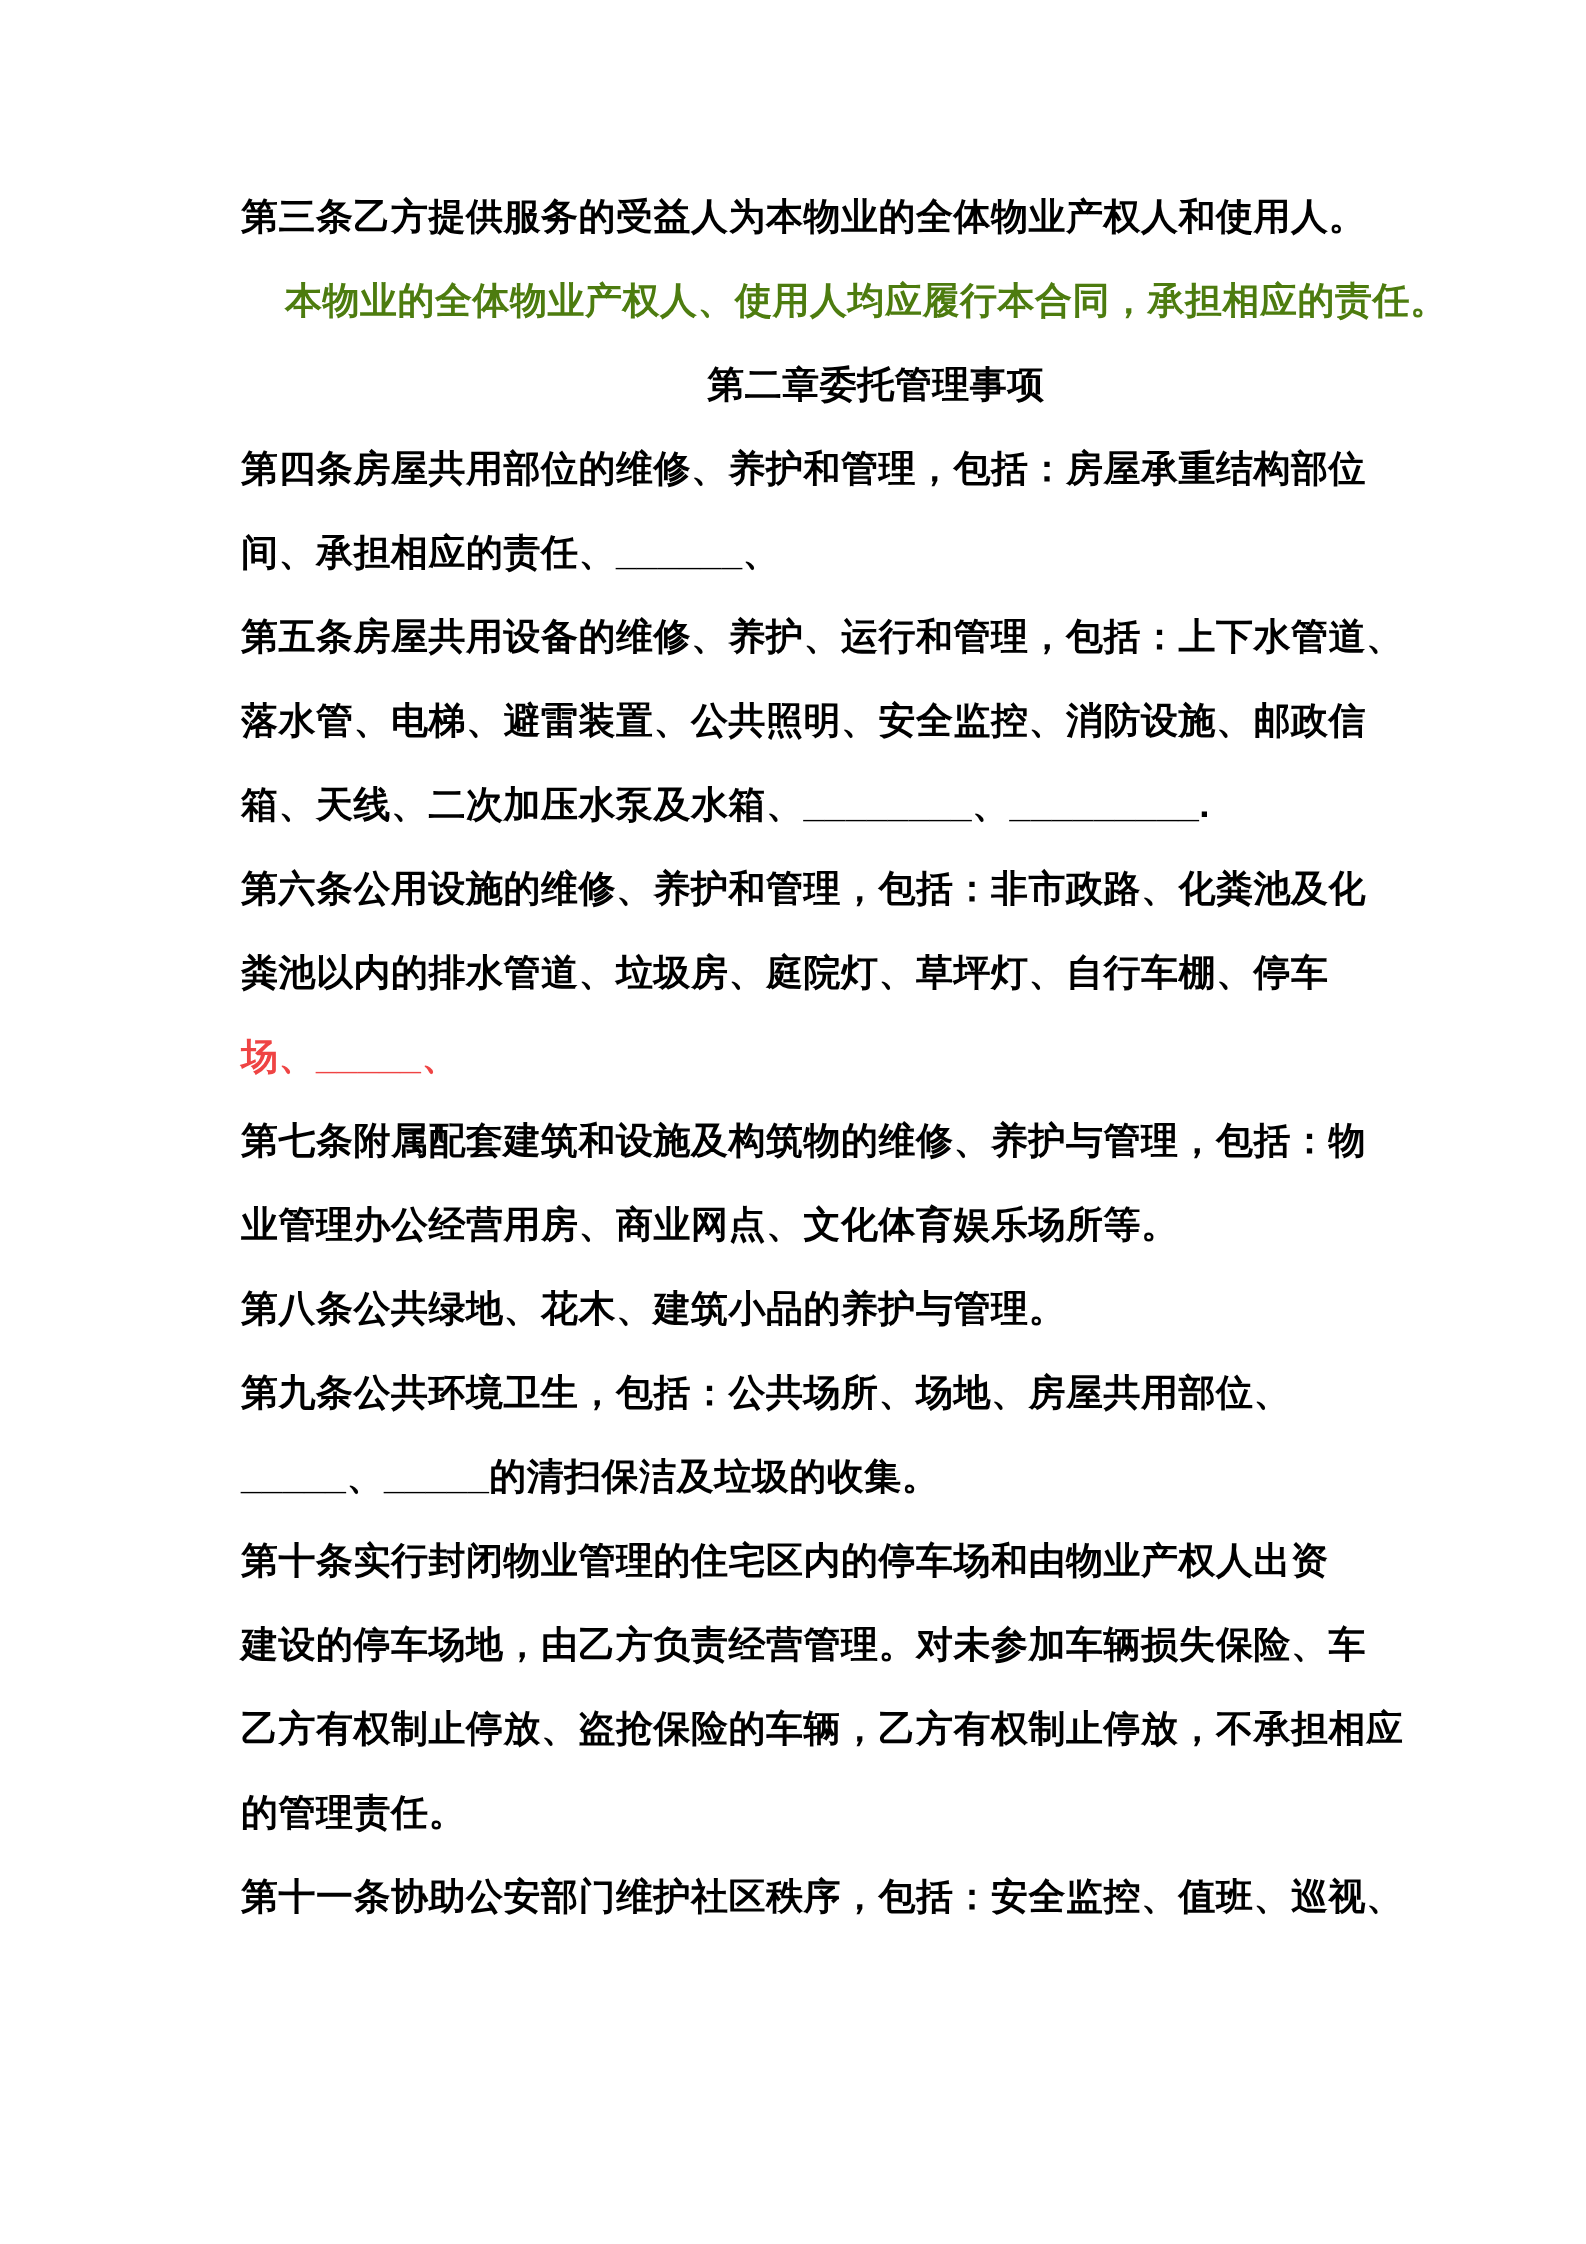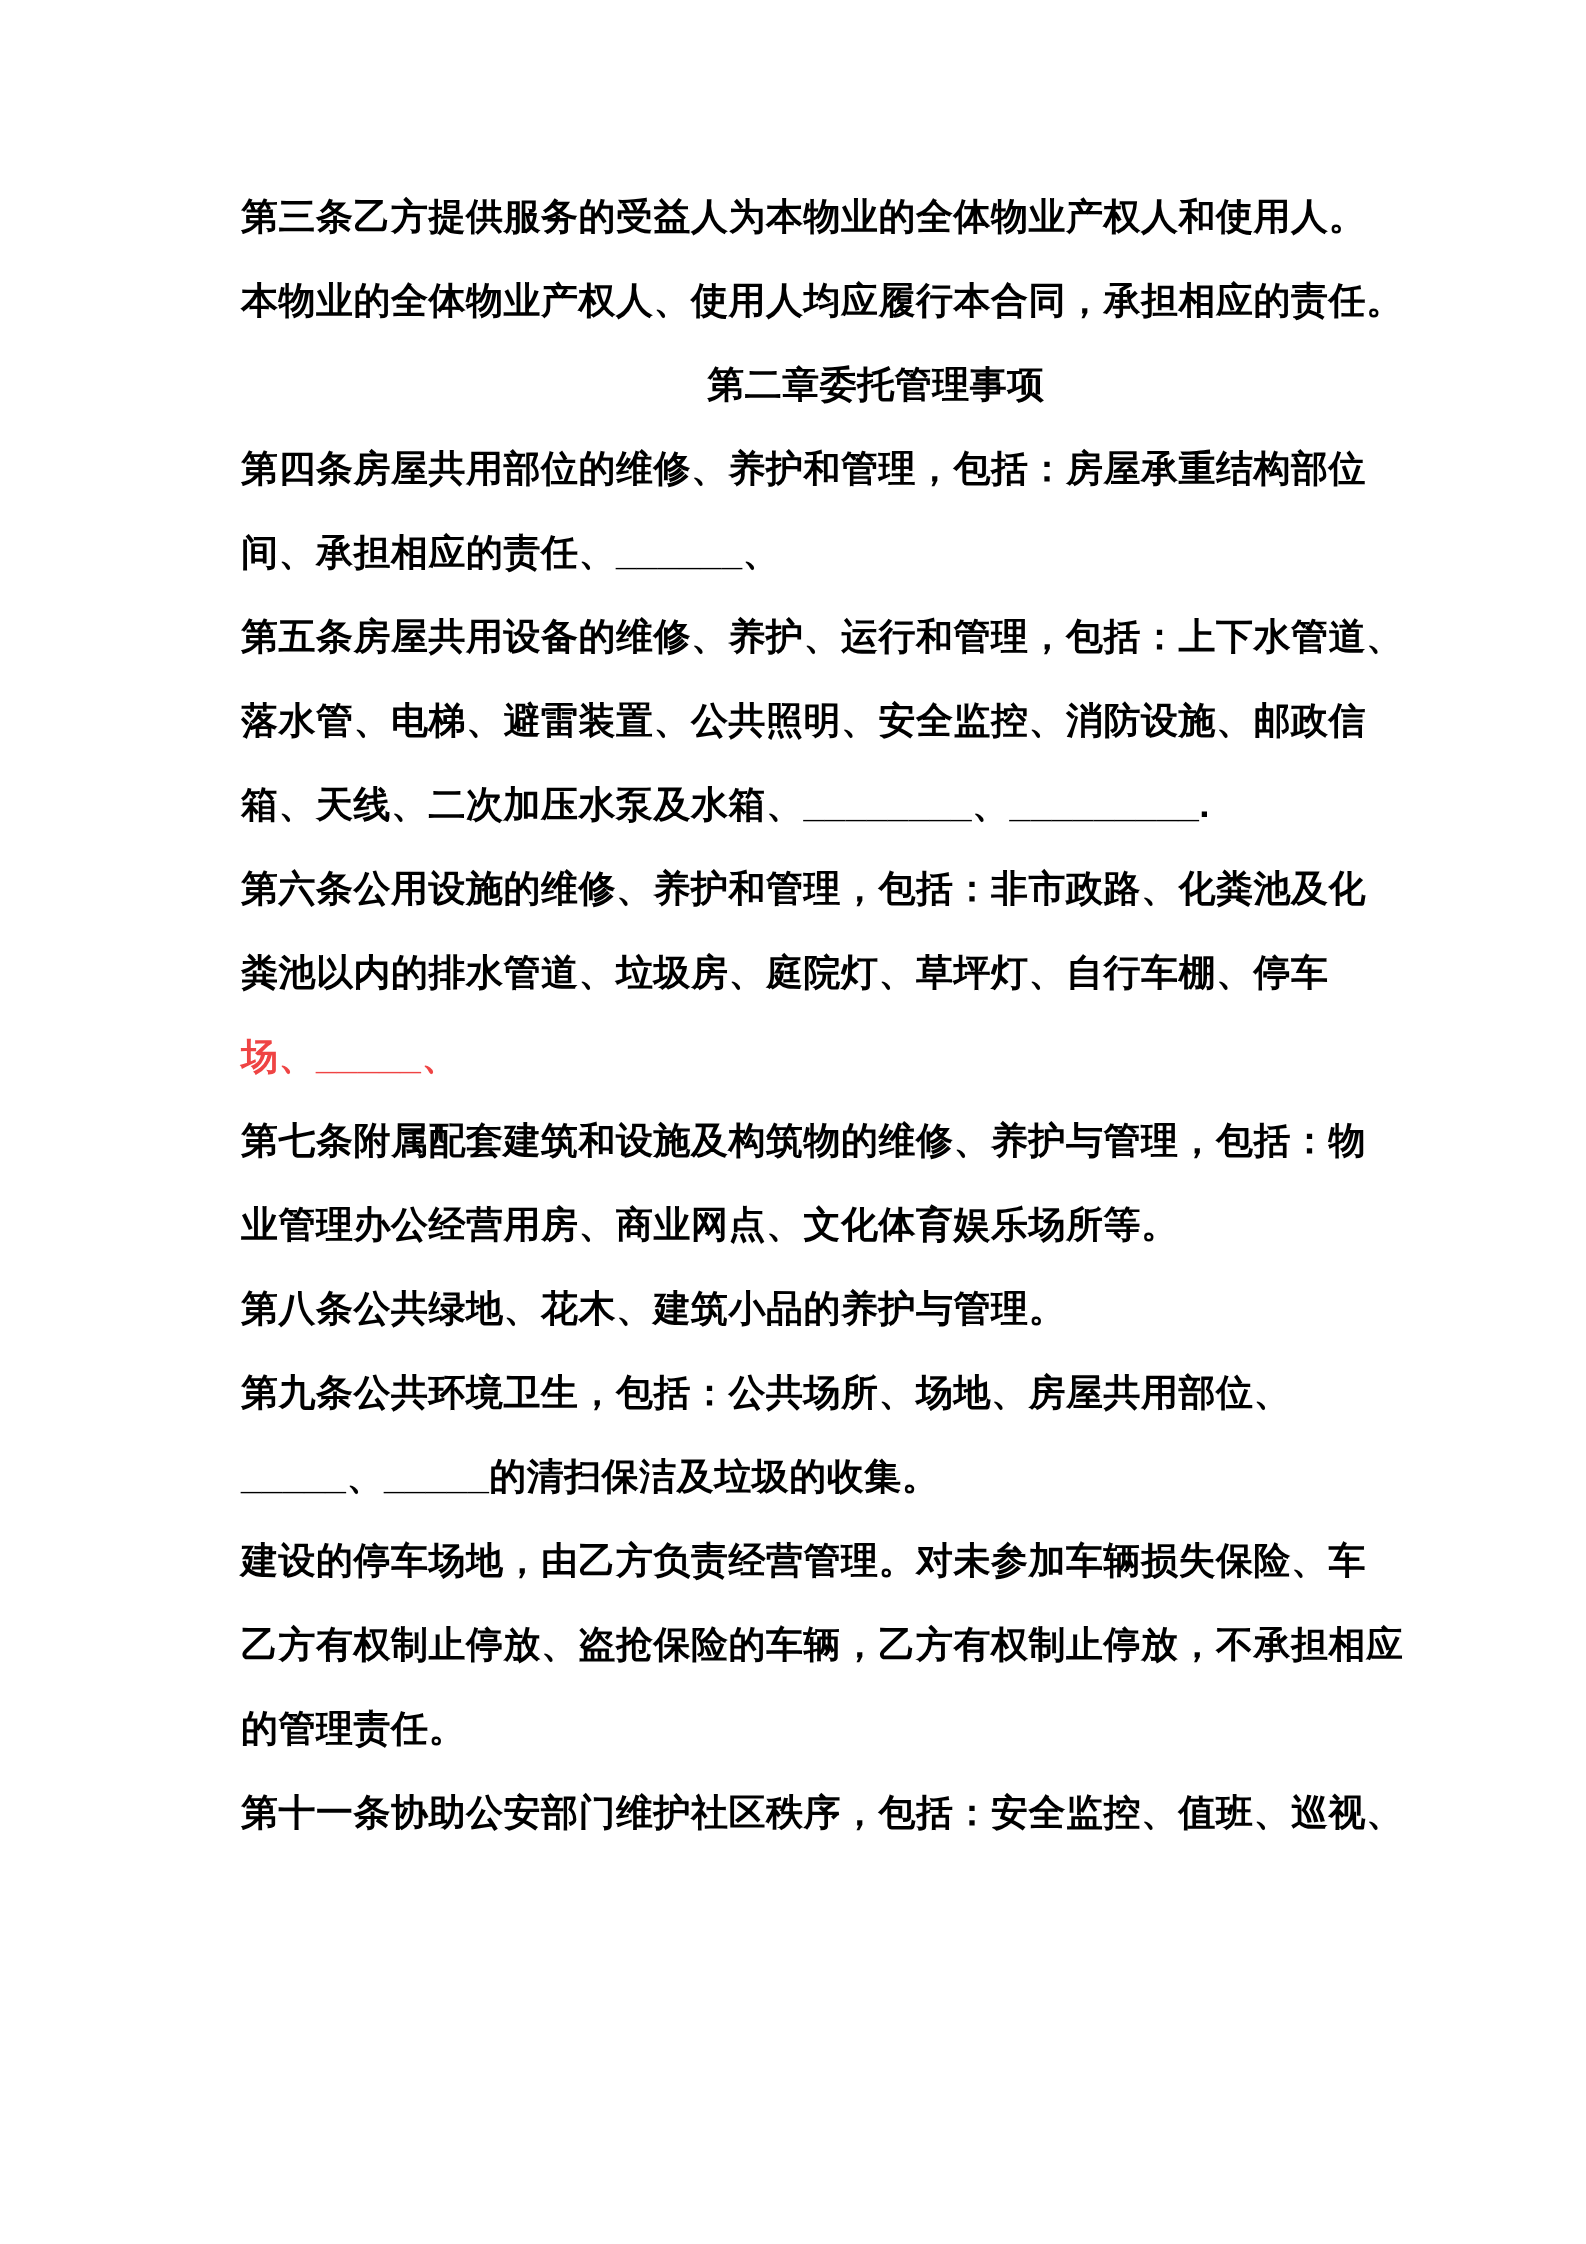--- a/index.html
+++ b/index.html
@@ -32,33 +32,34 @@
     white-space: nowrap;
     font-family: "Liberation Sans", sans-serif;
   }
 </style>
 </head>
 <body>
 
 <div class="page" style="background: rgb(255, 255, 255);">
   <div class="text-block">
       <p class="line" style="color: rgb(0, 0, 0);">第三条乙方提供服务的受益人为本物业的全体物业产权人和使用人。</p>
-      <p class="line" style="color: #000000;">本物业的全体物业产权人、使用人均应履行本合同，承担相应的责任。</p>
+      <p class="line" style="color: #4d7c0f; margin-left: 44px;">本物业的全体物业产权人、使用人均应履行本合同，承担相应的责任。</p>
       <p class="line" style="color: rgb(0, 0, 0); text-align: center;">第二章委托管理事项</p>
       <p class="line" style="color: rgb(0, 0, 0);">第四条房屋共用部位的维修、养护和管理，包括：房屋承重结构部位</p>
       <p class="line" style="color: rgb(0, 0, 0);">间、承担相应的责任、______、</p>
       <p class="line" style="color: rgb(0, 0, 0);">第五条房屋共用设备的维修、养护、运行和管理，包括：上下水管道、</p>
       <p class="line" style="color: rgb(0, 0, 0);">落水管、电梯、避雷装置、公共照明、安全监控、消防设施、邮政信</p>
       <p class="line" style="color: rgb(0, 0, 0);">箱、天线、二次加压水泵及水箱、________、_________.</p>
       <p class="line" style="color: rgb(0, 0, 0);">第六条公用设施的维修、养护和管理，包括：非市政路、化粪池及化</p>
       <p class="line" style="color: rgb(0, 0, 0);">粪池以内的排水管道、垃圾房、庭院灯、草坪灯、自行车棚、停车</p>
       <p class="line" style="color: #ef4444;">场、_____、</p>
       <p class="line" style="color: rgb(0, 0, 0);">第七条附属配套建筑和设施及构筑物的维修、养护与管理，包括：物</p>
       <p class="line" style="color: rgb(0, 0, 0);">业管理办公经营用房、商业网点、文化体育娱乐场所等。</p>
       <p class="line" style="color: rgb(0, 0, 0);">第八条公共绿地、花木、建筑小品的养护与管理。</p>
       <p class="line" style="color: rgb(0, 0, 0);">第九条公共环境卫生，包括：公共场所、场地、房屋共用部位、</p>
       <p class="line" style="color: rgb(0, 0, 0);">_____、_____的清扫保洁及垃圾的收集。</p>
+      <p class="line" style="color: rgb(0, 0, 0);">第十条实行封闭物业管理的住宅区内的停车场和由物业产权人出资</p>
       <p class="line" style="color: rgb(0, 0, 0);">建设的停车场地，由乙方负责经营管理。对未参加车辆损失保险、车</p>
       <p class="line" style="color: rgb(0, 0, 0);">乙方有权制止停放、盗抢保险的车辆，乙方有权制止停放，不承担相应</p>
       <p class="line" style="color: rgb(0, 0, 0);">的管理责任。</p>
       <p class="line" style="color: rgb(0, 0, 0);">第十一条协助公安部门维护社区秩序，包括：安全监控、值班、巡视、</p>
     </div>
 </div>
 
 </body></html>

